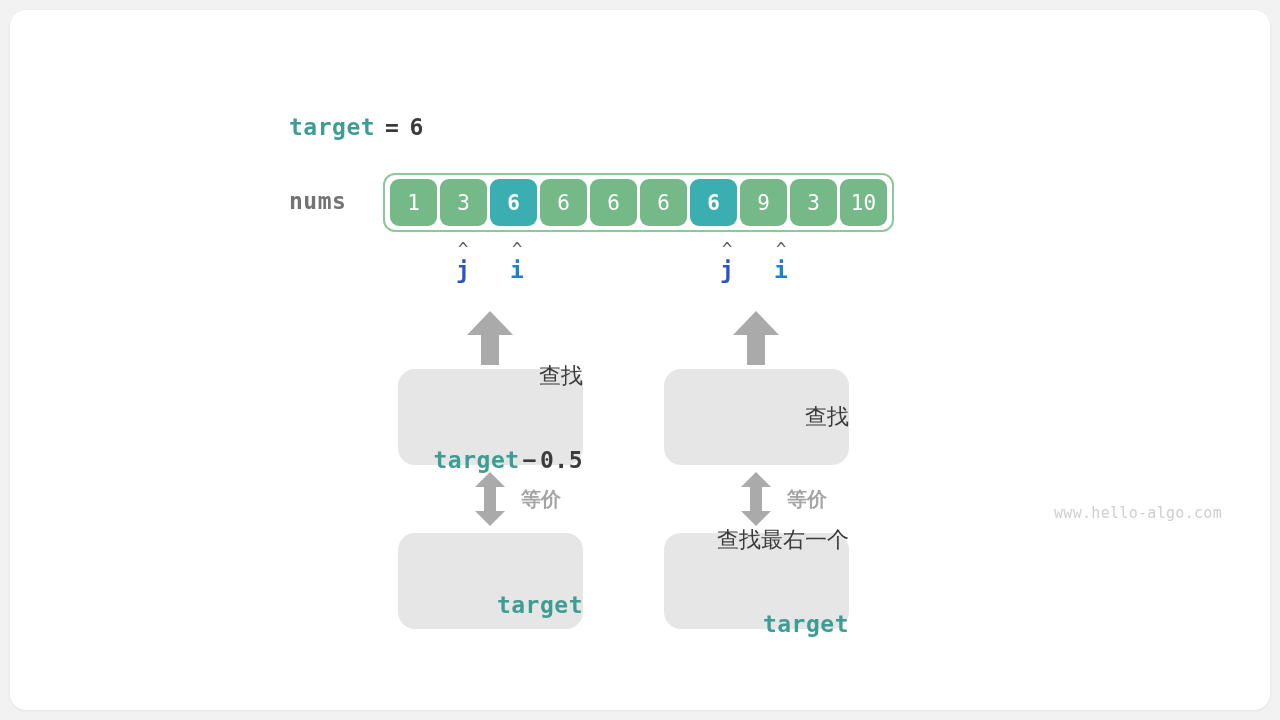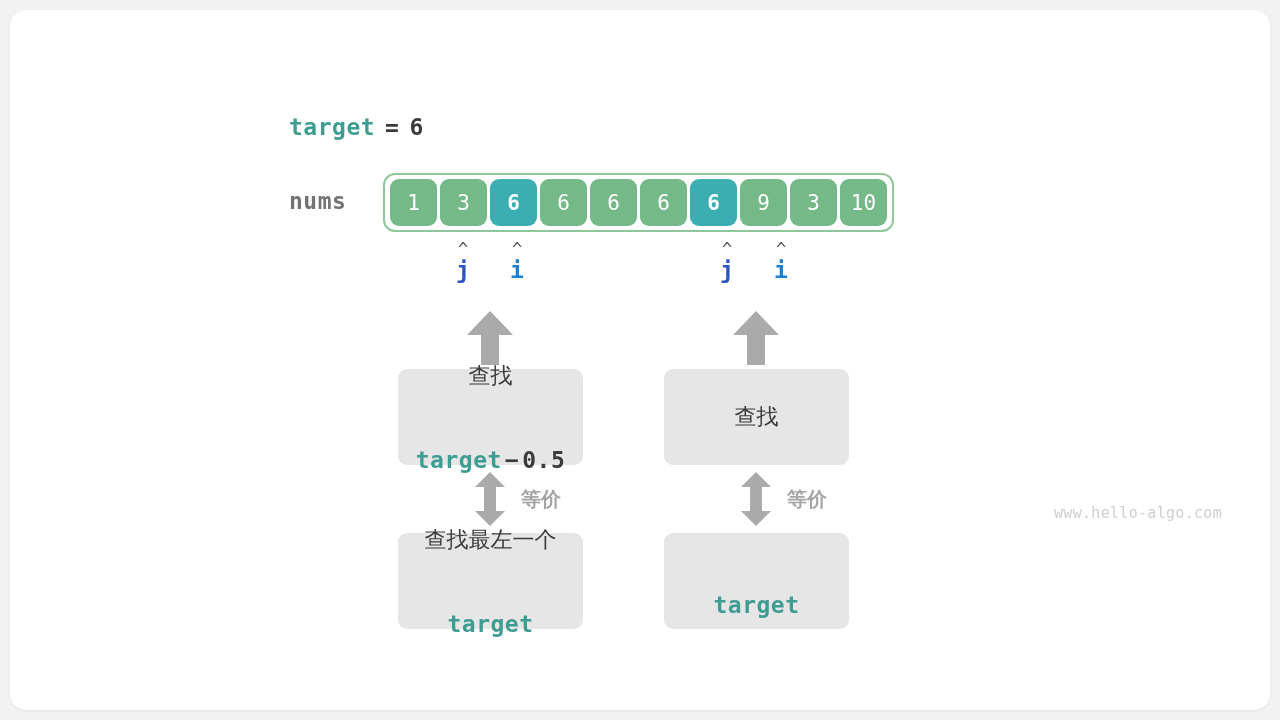--- a/index.html
+++ b/index.html
@@ -184,24 +184,24 @@
     font-size: 20px;
     font-weight: bold;
     color: #a5a5a5;
     white-space: nowrap;
   }
 
   
   .gbox {
     position: absolute;
     background: #e6e6e6;
-    border-radius: 9px;
+    border-radius: 17px;
     display: flex;
     flex-direction: column;
-    align-items: center;
+    align-items: flex-end;
     justify-content: center;
     gap: 8px;
   }
   .gbox .line1 {
     font-family: "DejaVu Sans", sans-serif;
     font-size: 22px;
     color: #3b3b3b;
     white-space: nowrap;
   }
   .gbox .line2 {
@@ -304,23 +304,23 @@
   <div class="dbl-wrap" style="left:741px; top:472px;">
     <div class="dbl-arrow">
       <div class="head-up"></div>
       <div class="shaft"></div>
       <div class="head-down"></div>
     </div>
     <div class="equiv-label">等价</div>
   </div>
 
   <div class="gbox" style="left:398px; top:533px; width:185px; height:96px;">
-    <div class="line1">查找最左一个</div>
     <div class="line2 kw-target">target</div>
   </div>
 
   <div class="gbox" style="left:664px; top:533px; width:185px; height:96px;">
+    <div class="line1">查找最右一个</div>
     <div class="line2 kw-target">target</div>
   </div>
 
   <div class="watermark">www.hello-algo.com</div>
 
 </div>
 
 </body></html>

